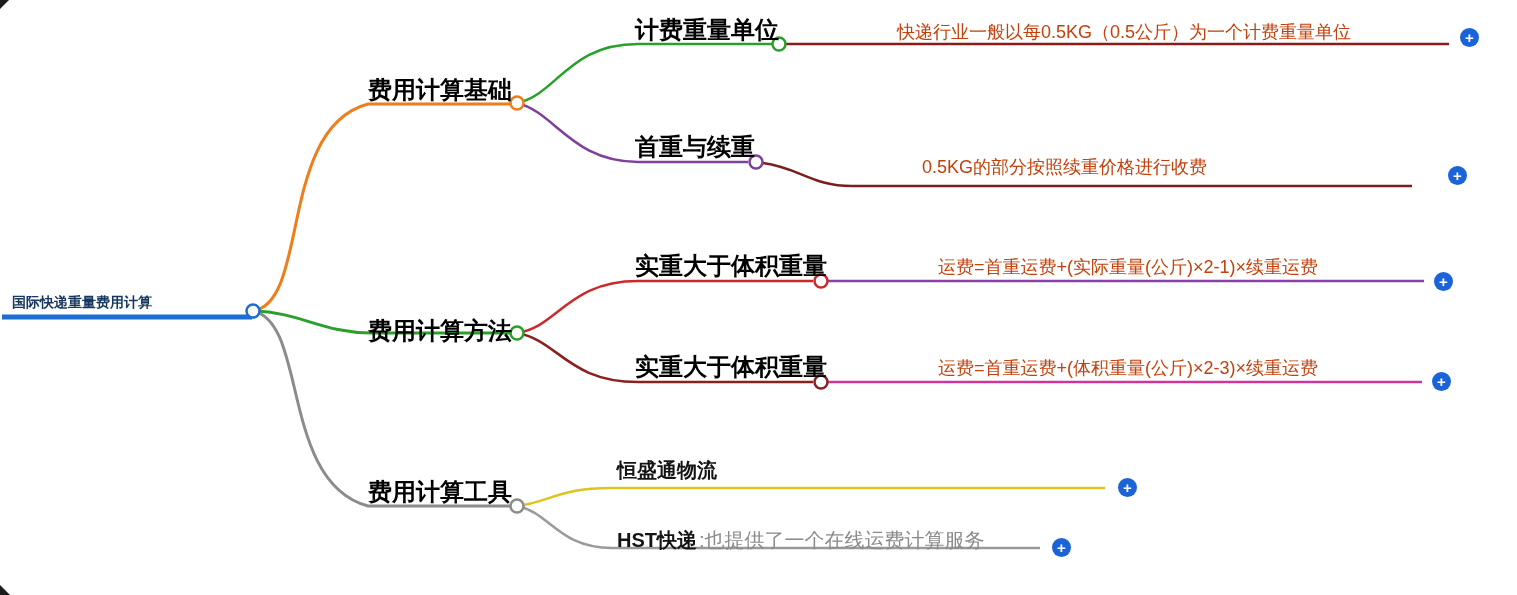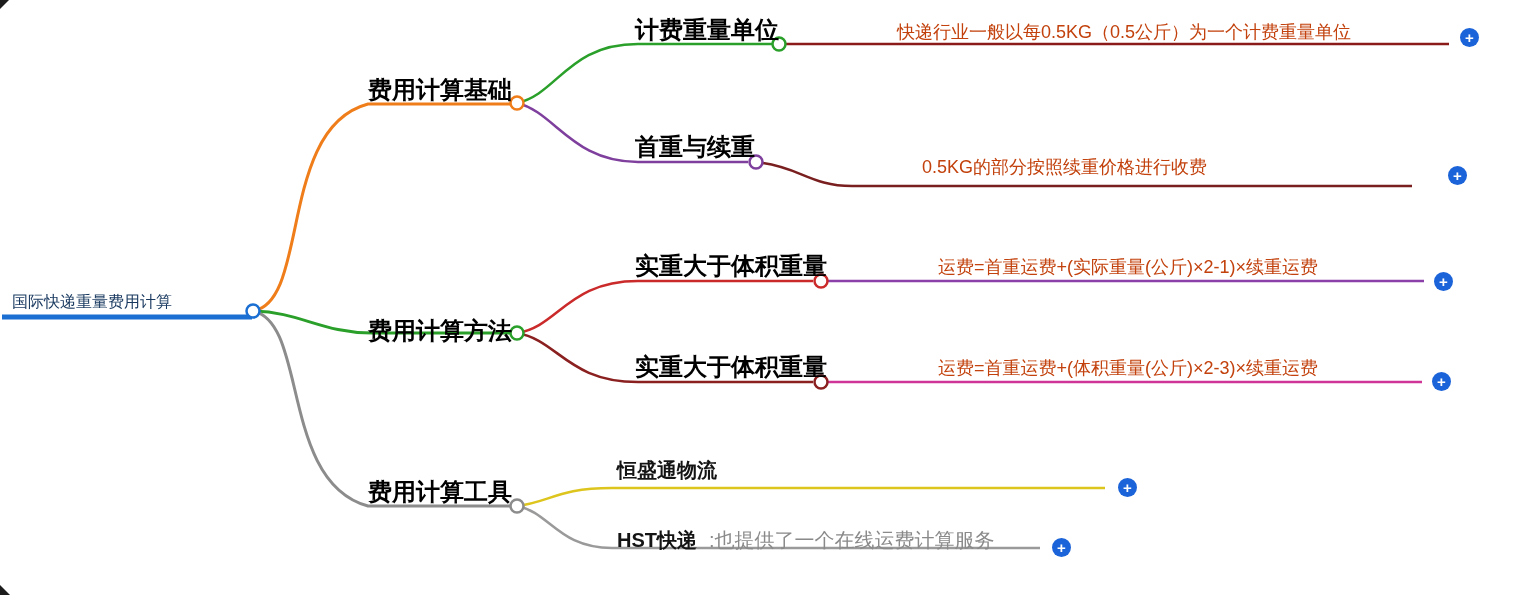--- a/index.html
+++ b/index.html
@@ -2,24 +2,24 @@
 <html><head>
 <meta charset="utf-8">
 <style>
   html,body { margin:0; padding:0; background:#ffffff; }
   .stage {
     position:relative; width:1517px; height:595px; background:#ffffff;
     font-family:"Liberation Sans","DejaVu Sans",sans-serif; overflow:hidden;
   }
   svg.links { position:absolute; left:0; top:0; width:1517px; height:595px; }
   .label { position:absolute; white-space:nowrap; line-height:22px; }
-  .root-label { font-size:16px; font-weight:normal; color:#17375e;text-align:right; }
+  .root-label { font-size:14px; font-weight:bold; color:#17375e;text-align:right; }
   .node-label { font-size:24px; font-weight:bold; color:#000000; }
   .detail { font-size:18px; color:#c2410c; }
-  .leaf-row { display:flex; align-items:baseline; gap:12px; font-size:20px; }
+  .leaf-row { display:flex; align-items:baseline; gap:2px; font-size:20px; }
   .leaf-bold { font-weight:bold; color:#141414; white-space:nowrap; }
   .leaf-gray { color:#8a8a8a; white-space:nowrap; }
   .plus {
     position:absolute; width:19px; height:19px; border-radius:50%;
     background:#1b63d8; color:#ffffff; font-size:15px; font-weight:bold;
     display:flex; align-items:center; justify-content:center; line-height:1;
     cursor:pointer; user-select:none;
   }
   .corner-tl {
     position:absolute; left:0; top:0; width:0; height:0;

